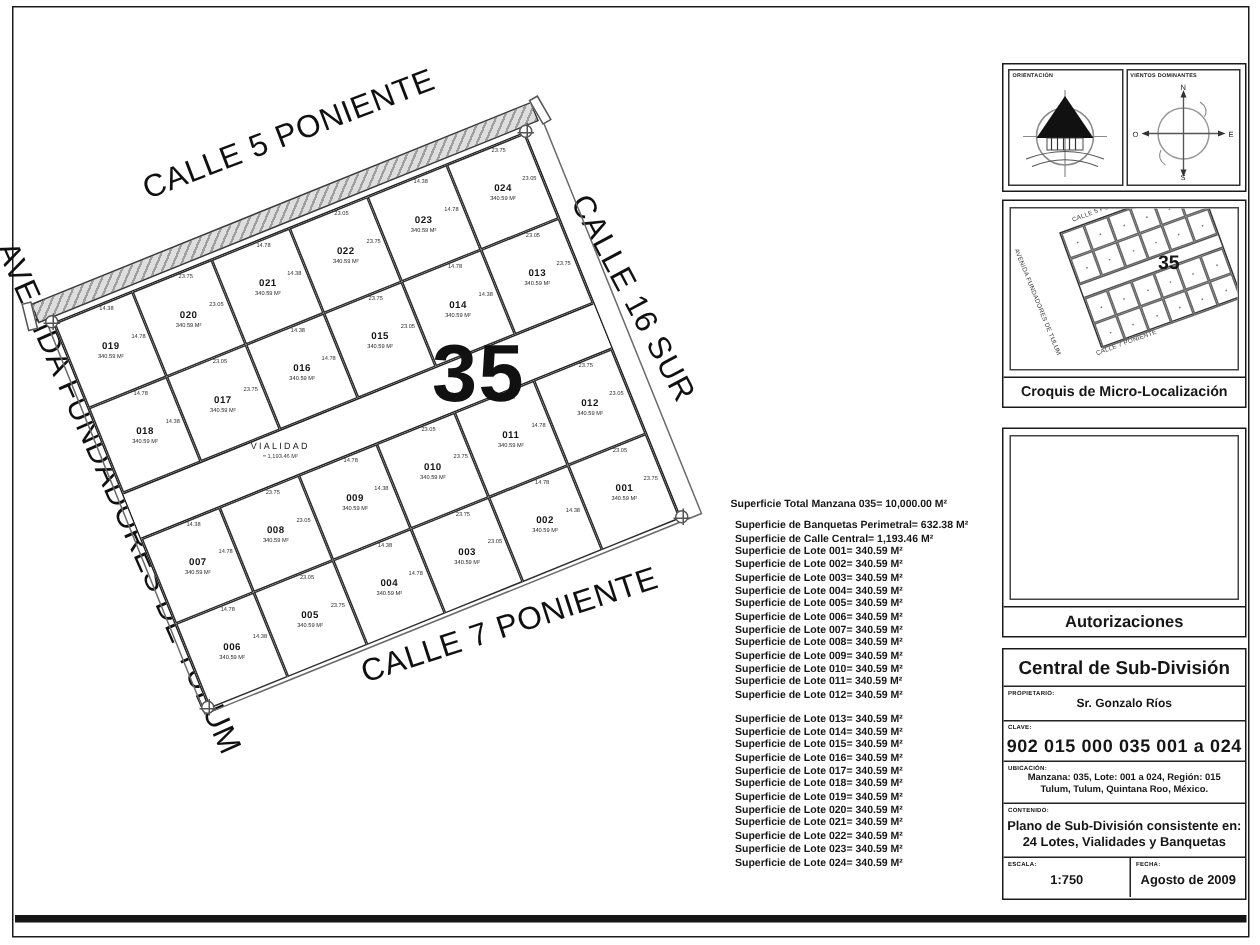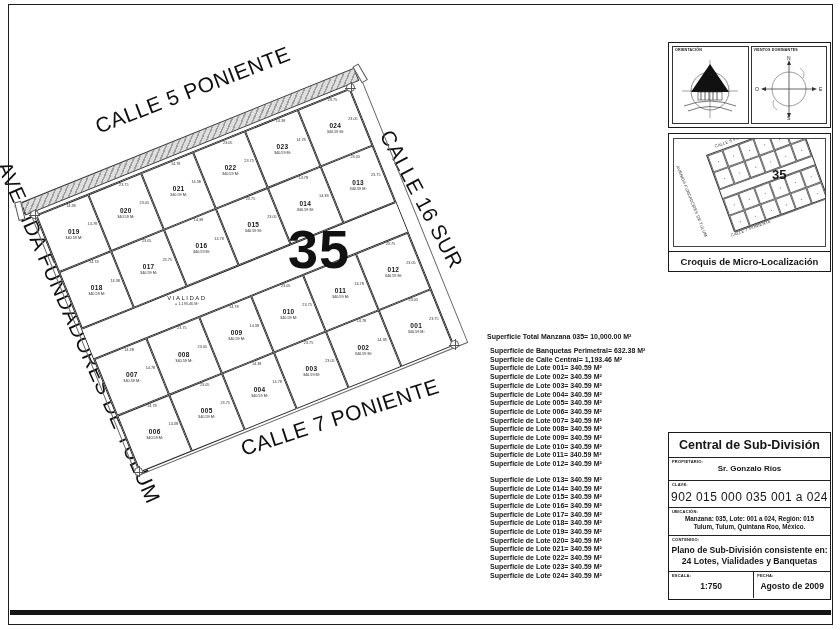--- a/index.html
+++ b/index.html
@@ -93,21 +93,21 @@
   .tb-row { position:relative; border-bottom:1px solid #222; }
   .tb-header { height:25px; display:flex; align-items:center; justify-content:center; font-size:12.5px; font-weight:700; }
   .tb-owner { height:23px; }
   .tb-clave { height:27px; }
   .tb-ubic  { height:28px; }
   .tb-cont  { height:36px;text-decoration:underline; }
   .tb-bottom { height:26px; display:flex; border-bottom:none; }
   .tb-label { position:absolute; left:3px; top:1px; font-size:4px; font-weight:700; letter-spacing:0.2px; color:#111; }
   .tb-center { position:absolute; left:0; right:0; top:6px; text-align:center; }
   .tb-owner .tb-center { font-size:8px; font-weight:700; }
-  .tb-clave .tb-center { font-size:12px; font-weight:400; letter-spacing:0.4px; top:9px; }
+  .tb-clave .tb-center { font-size:12px; font-weight:700; letter-spacing:0.4px; top:9px; }
   .tb-ubic .tb-center { font-size:6.3px; font-weight:700; line-height:7.5px; top:7px; }
   .tb-cont .tb-center { font-size:8.6px; font-weight:700; line-height:10.5px; top:9px; }
   .tb-cell { position:relative; height:100%; }
   .tb-escala { width:53%; border-right:1px solid #222; }
   .tb-fecha { width:47%; }
   .tb-cell .tb-center { font-size:8.6px; font-weight:700; top:9px; }
 </style>
 </head>
 <body>
 
@@ -446,20 +446,24 @@
             <div class="mcell"></div>
             <div class="mcell"></div>
             <div class="mcell"></div>
           </div>
       </div>
       <div class="mini35">35</div>
     </div>
     <div class="caption">Croquis de Micro-Localización</div>
   </div>
 
+  <div class="pbox box3">
+    <div class="authinner"></div>
+    <div class="caption">Autorizaciones</div>
+  </div>
 
   <div class="pbox box4">
     <div class="tb-row tb-header">Central de Sub-División</div>
     <div class="tb-row tb-owner">
       <span class="tb-label">PROPIETARIO:</span>
       <div class="tb-center">Sr. Gonzalo Ríos</div>
     </div>
     <div class="tb-row tb-clave">
       <span class="tb-label">CLAVE:</span>
       <div class="tb-center">902 015 000 035 001 a 024</div>

